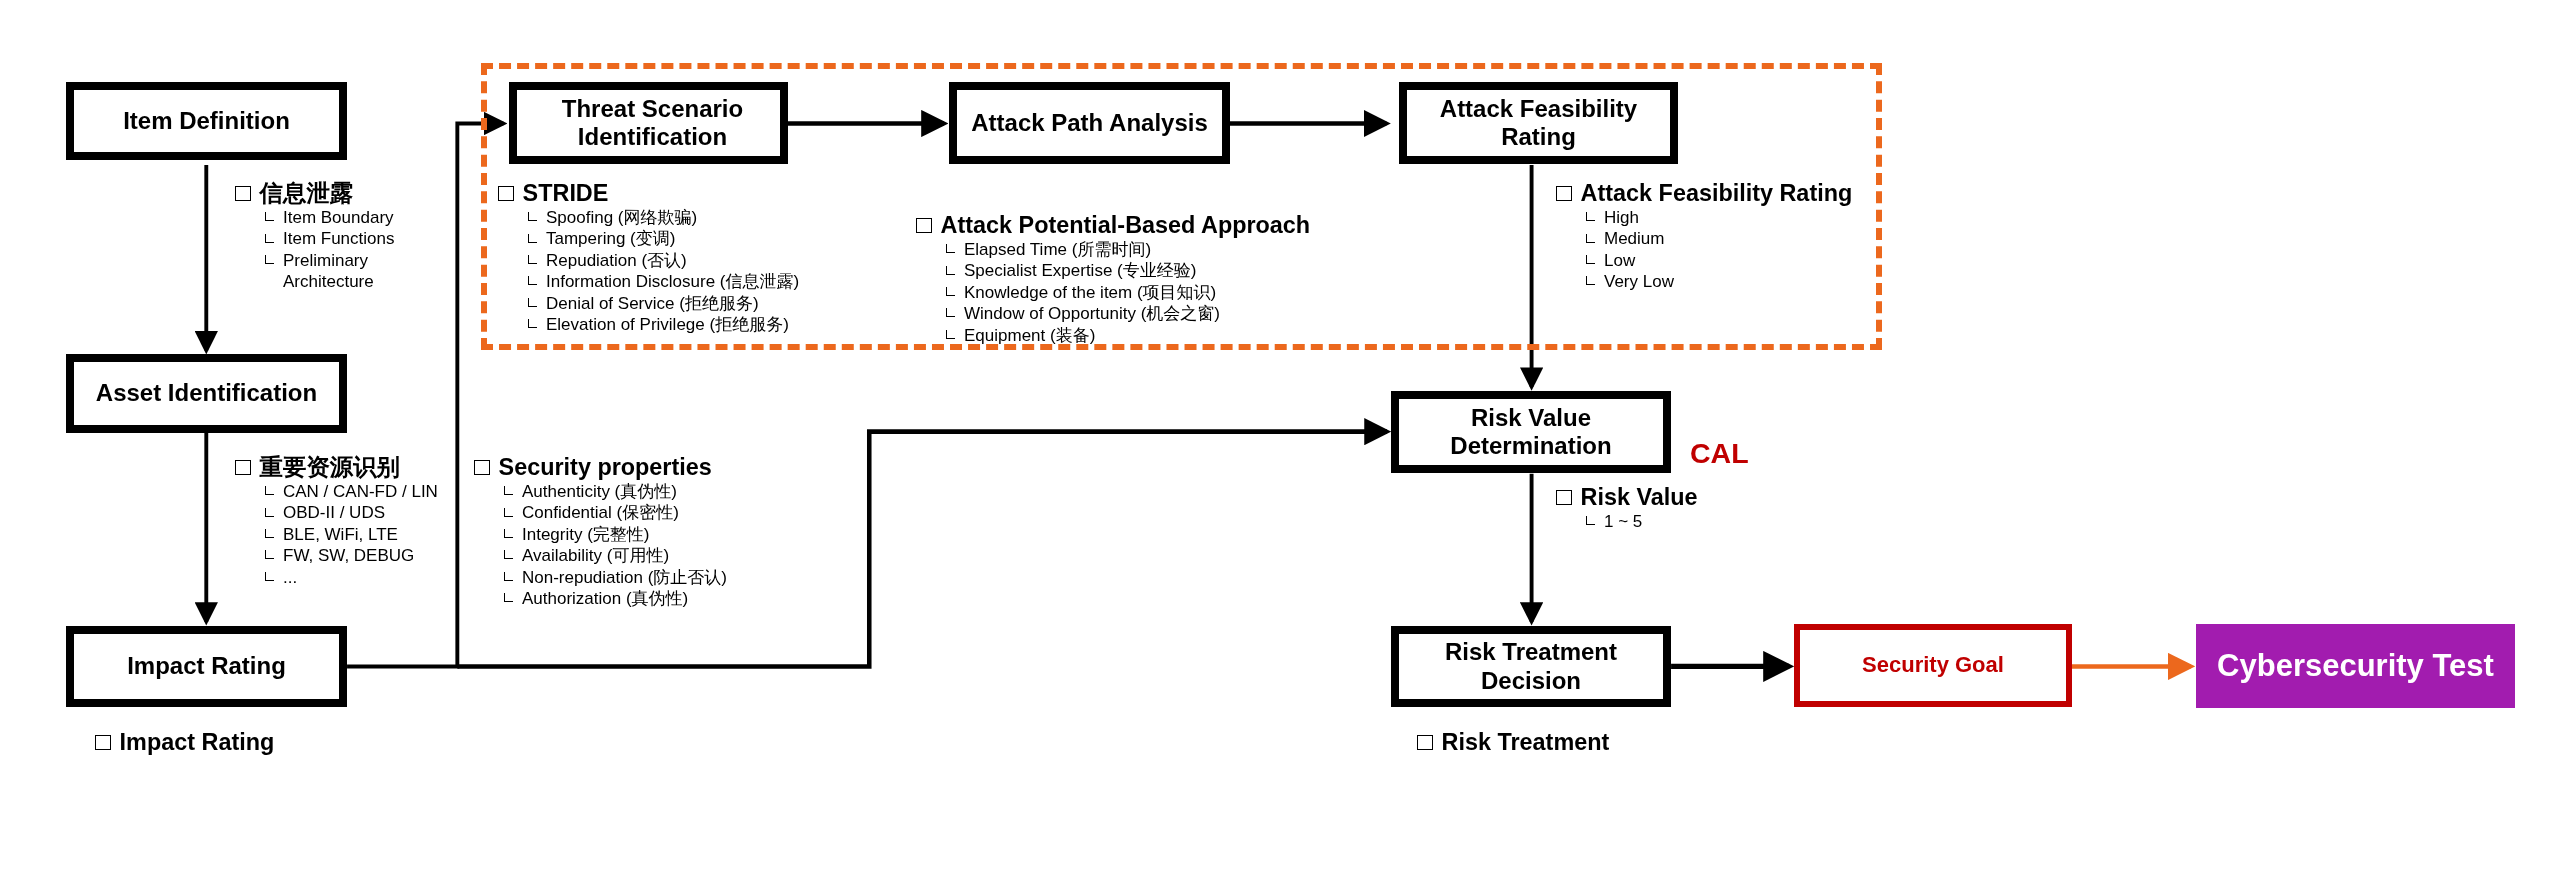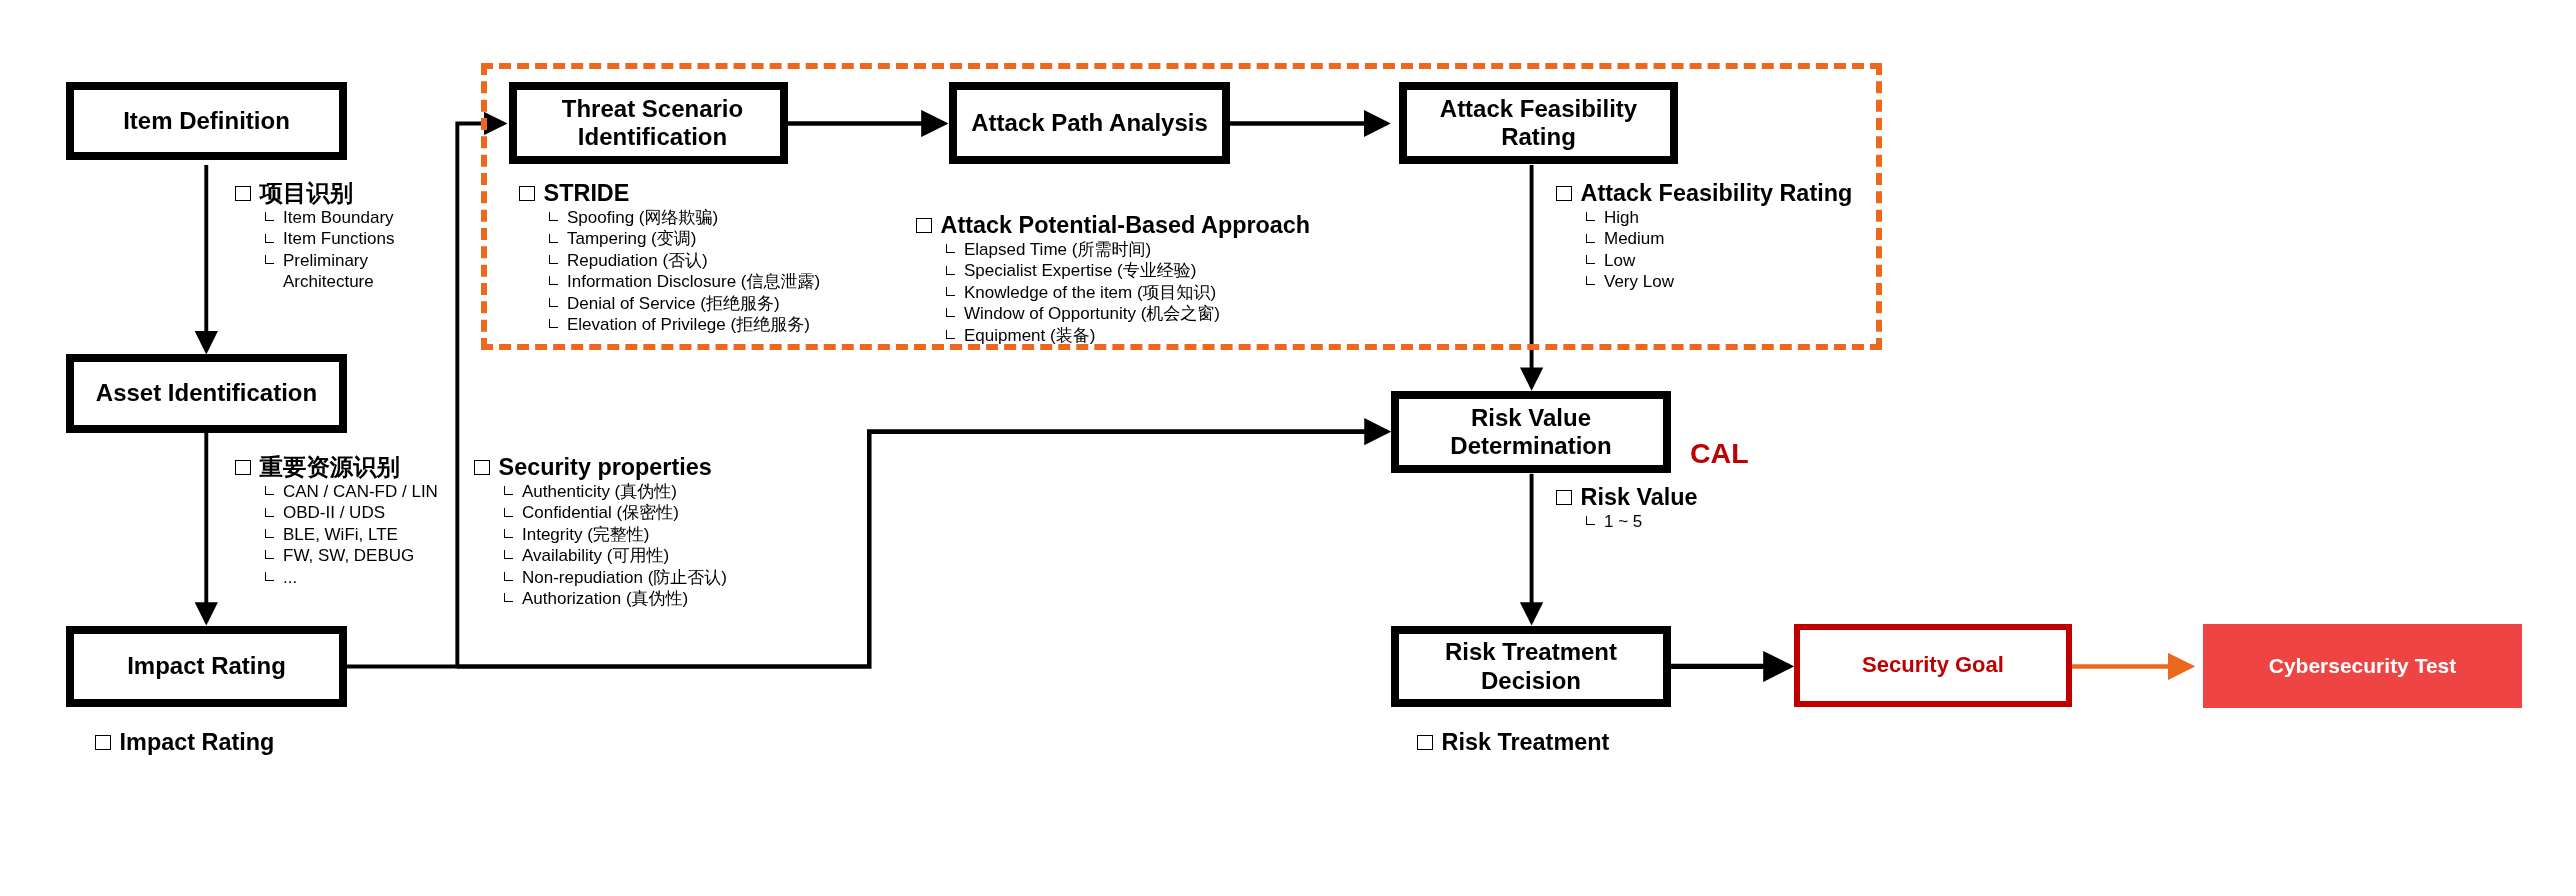--- a/index.html
+++ b/index.html
@@ -4,21 +4,21 @@
 <style>
   html, body { margin: 0; padding: 0; background: #ffffff; }
   body { width: 2576px; height: 897px; position: relative; overflow: hidden;
          font-family: "Liberation Sans", "DejaVu Sans", sans-serif; color: #000; }
   svg.wires { position: absolute; left: 0; top: 0; width: 2576px; height: 897px; }
   .box { position: absolute; box-sizing: border-box; border: 8.4px solid #000; background: #fff;
          display: flex; align-items: center; justify-content: center; text-align: center;
          font-weight: bold; font-size: 24px; line-height: 28.5px; }
   .box span { white-space: pre-line; }
   .goal { border-color: #c00000; color: #c00000; border-width: 6.5px; }
-  .test { border: none; background: #ef4444; color: #fff; font-size: 21px; margin-left: 7px; }
+  .test { border: none; background: #a21caf; color: #fff; font-size: 31px; }
   .dash { position: absolute; left: 481px; top: 63px; width: 1401px; height: 287px; box-sizing: border-box;
           border: 6.5px dashed #ec681d; }
   .note { position: absolute; }
   .note .head { display: flex; align-items: center; font-weight: bold; font-size: 23.4px; line-height: 27px; }
   .note .chk { width: 15.6px; height: 15.6px; border: 1.9px solid #000; margin-right: 9px; box-sizing: border-box; flex: none; }
   .note .items { margin-left: 30px; font-size: 17px; line-height: 21.4px; }
   .note .item { display: flex; }
   .note .corner { width: 9px; height: 9px; border-left: 1.3px solid #000; border-bottom: 1.3px solid #000;
                   margin: 5.2px 9px 0 0; box-sizing: border-box; flex: none; }
   .note .item.cont .corner { visibility: hidden; }
@@ -83,21 +83,21 @@
   </div>
 <div class="box test" style="left:2196px;top:624px;width:319px;height:84px;">
     <span>Cybersecurity Test</span>
   </div>
 
 <div class="cal">CAL</div>
 
 <div class="note" style="left:235px;top:180px;">
   <div class="head">
       <span class="chk"></span>
-      <span>项目识别</span>
+      <span>信息泄露</span>
     </div>
   <div class="items">
     <div class="item">
         <span class="corner"></span>
         <span>Item Boundary</span>
       </div>
     <div class="item">
         <span class="corner"></span>
         <span>Item Functions</span>
       </div>
@@ -141,21 +141,21 @@
   </div>
 </div>
 
 <div class="note" style="left:95px;top:729px;">
   <div class="head">
       <span class="chk"></span>
       <span>Impact Rating</span>
     </div>
 </div>
 
-<div class="note" style="left:519px;top:180px;text-align:center;">
+<div class="note" style="left:498px;top:180px;text-align:center;">
   <div class="head">
       <span class="chk"></span>
       <span>STRIDE</span>
     </div>
   <div class="items">
     <div class="item">
         <span class="corner"></span>
         <span>Spoofing (网络欺骗)</span>
       </div>
     <div class="item">

